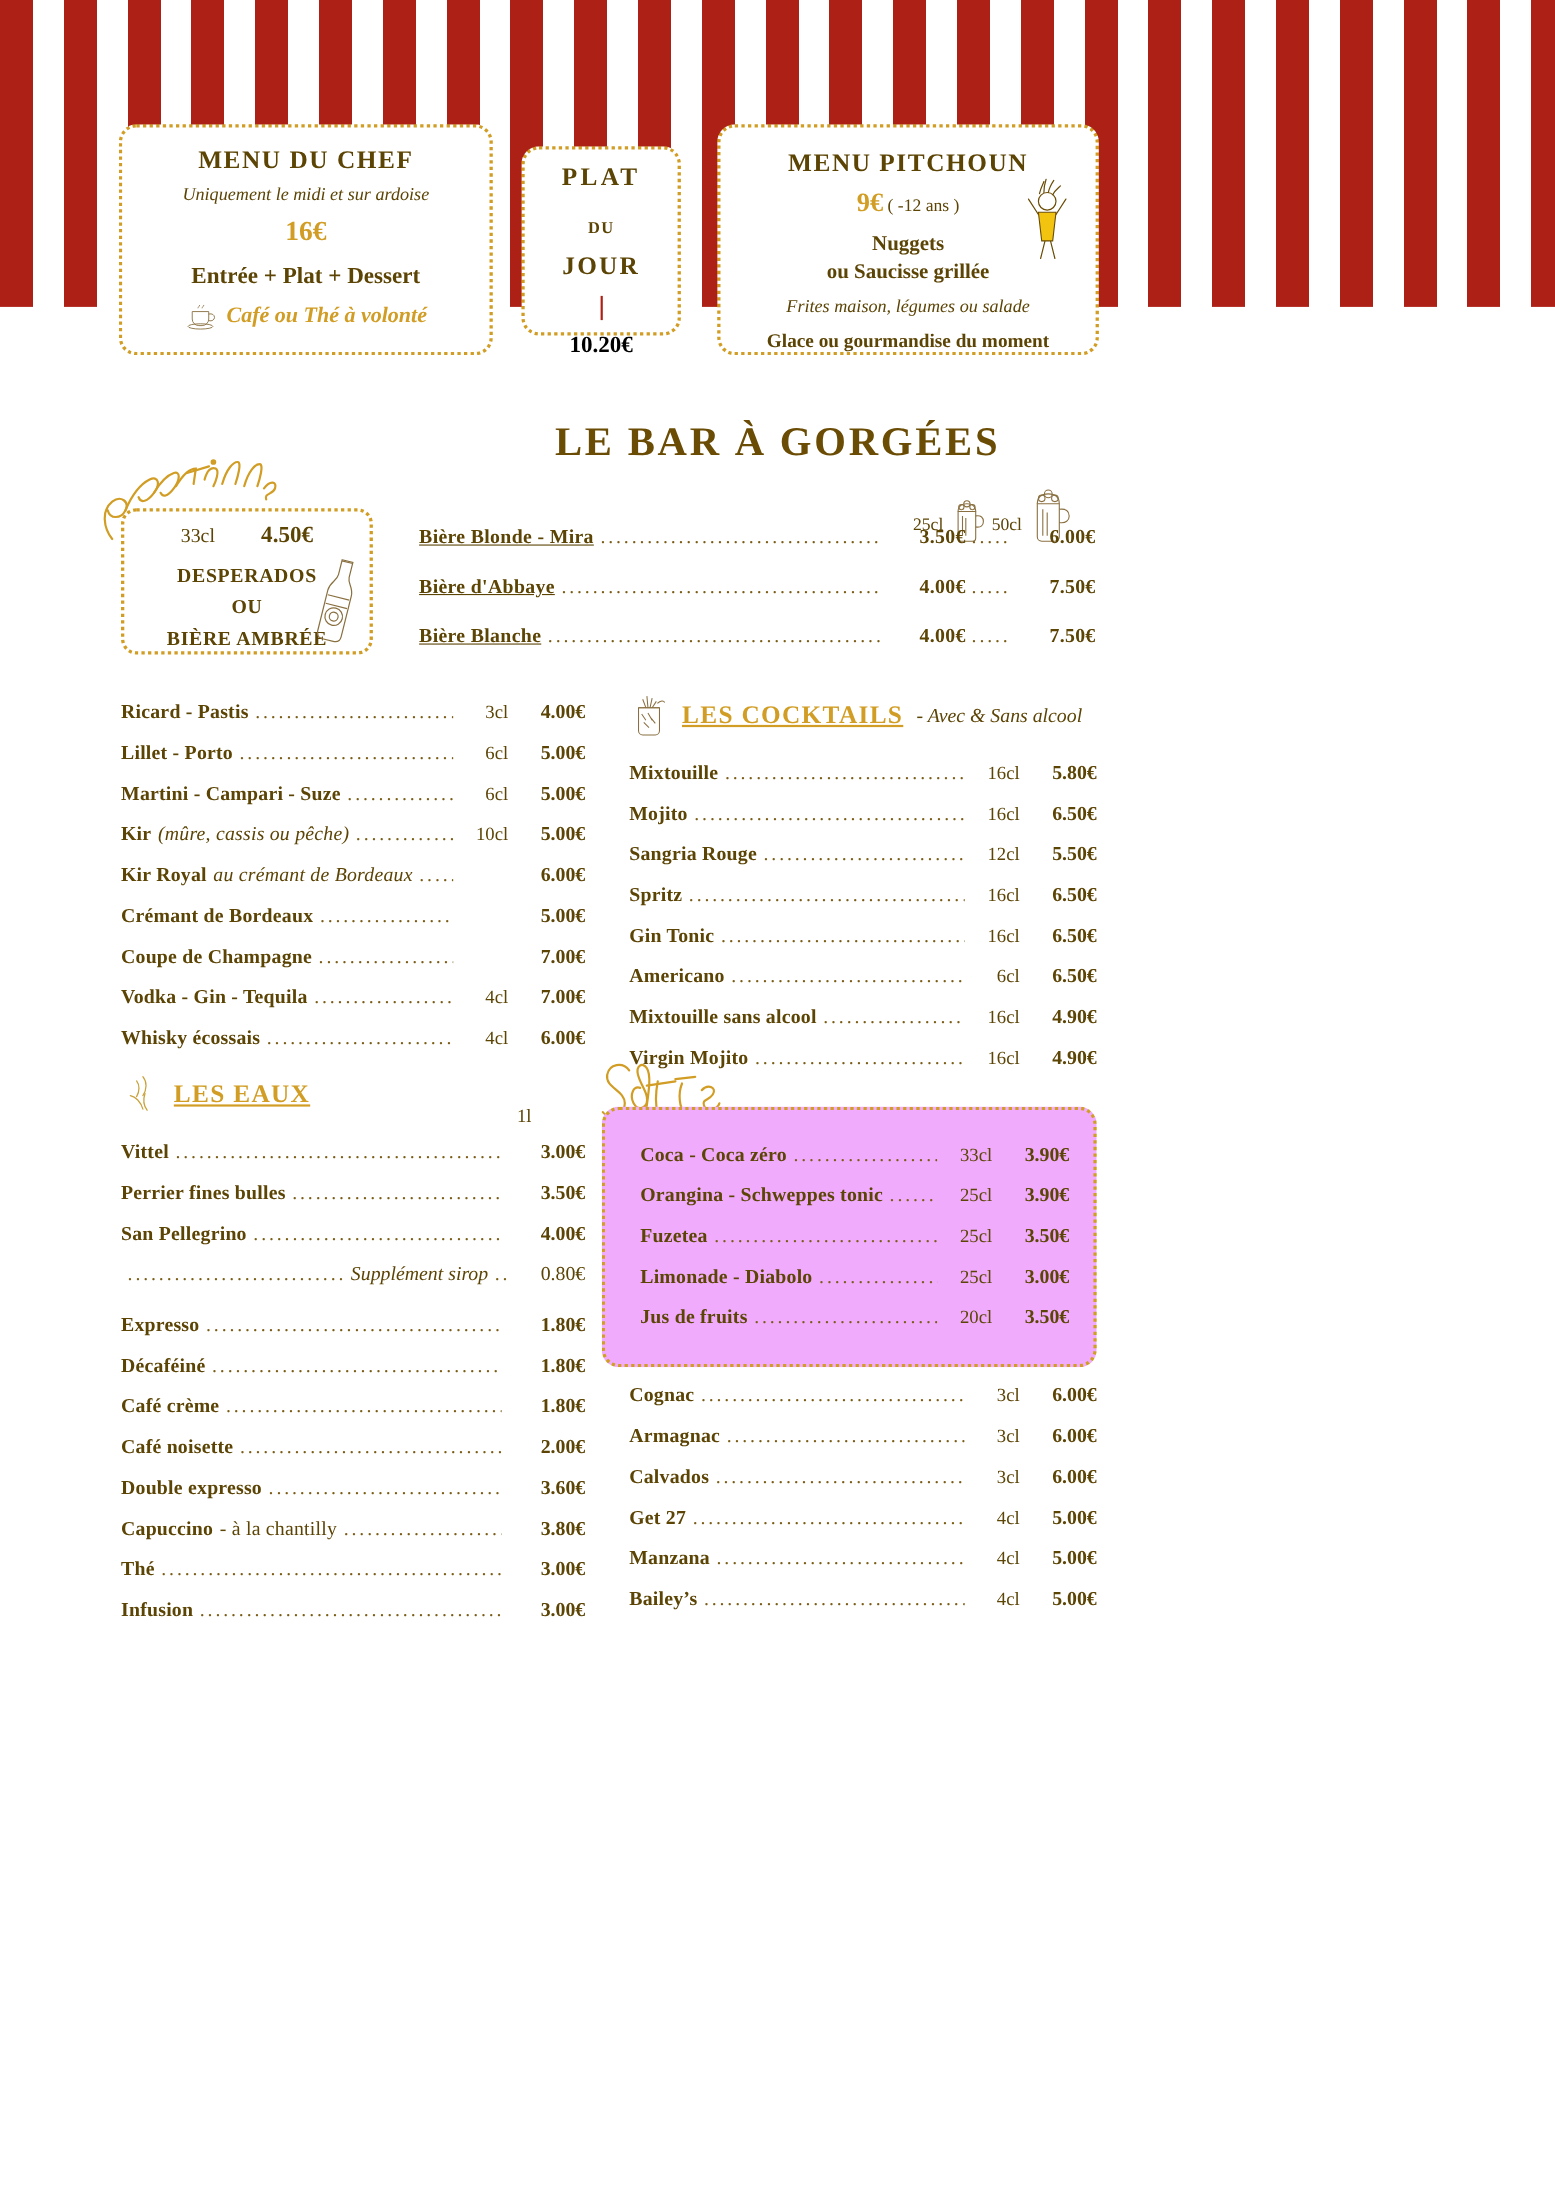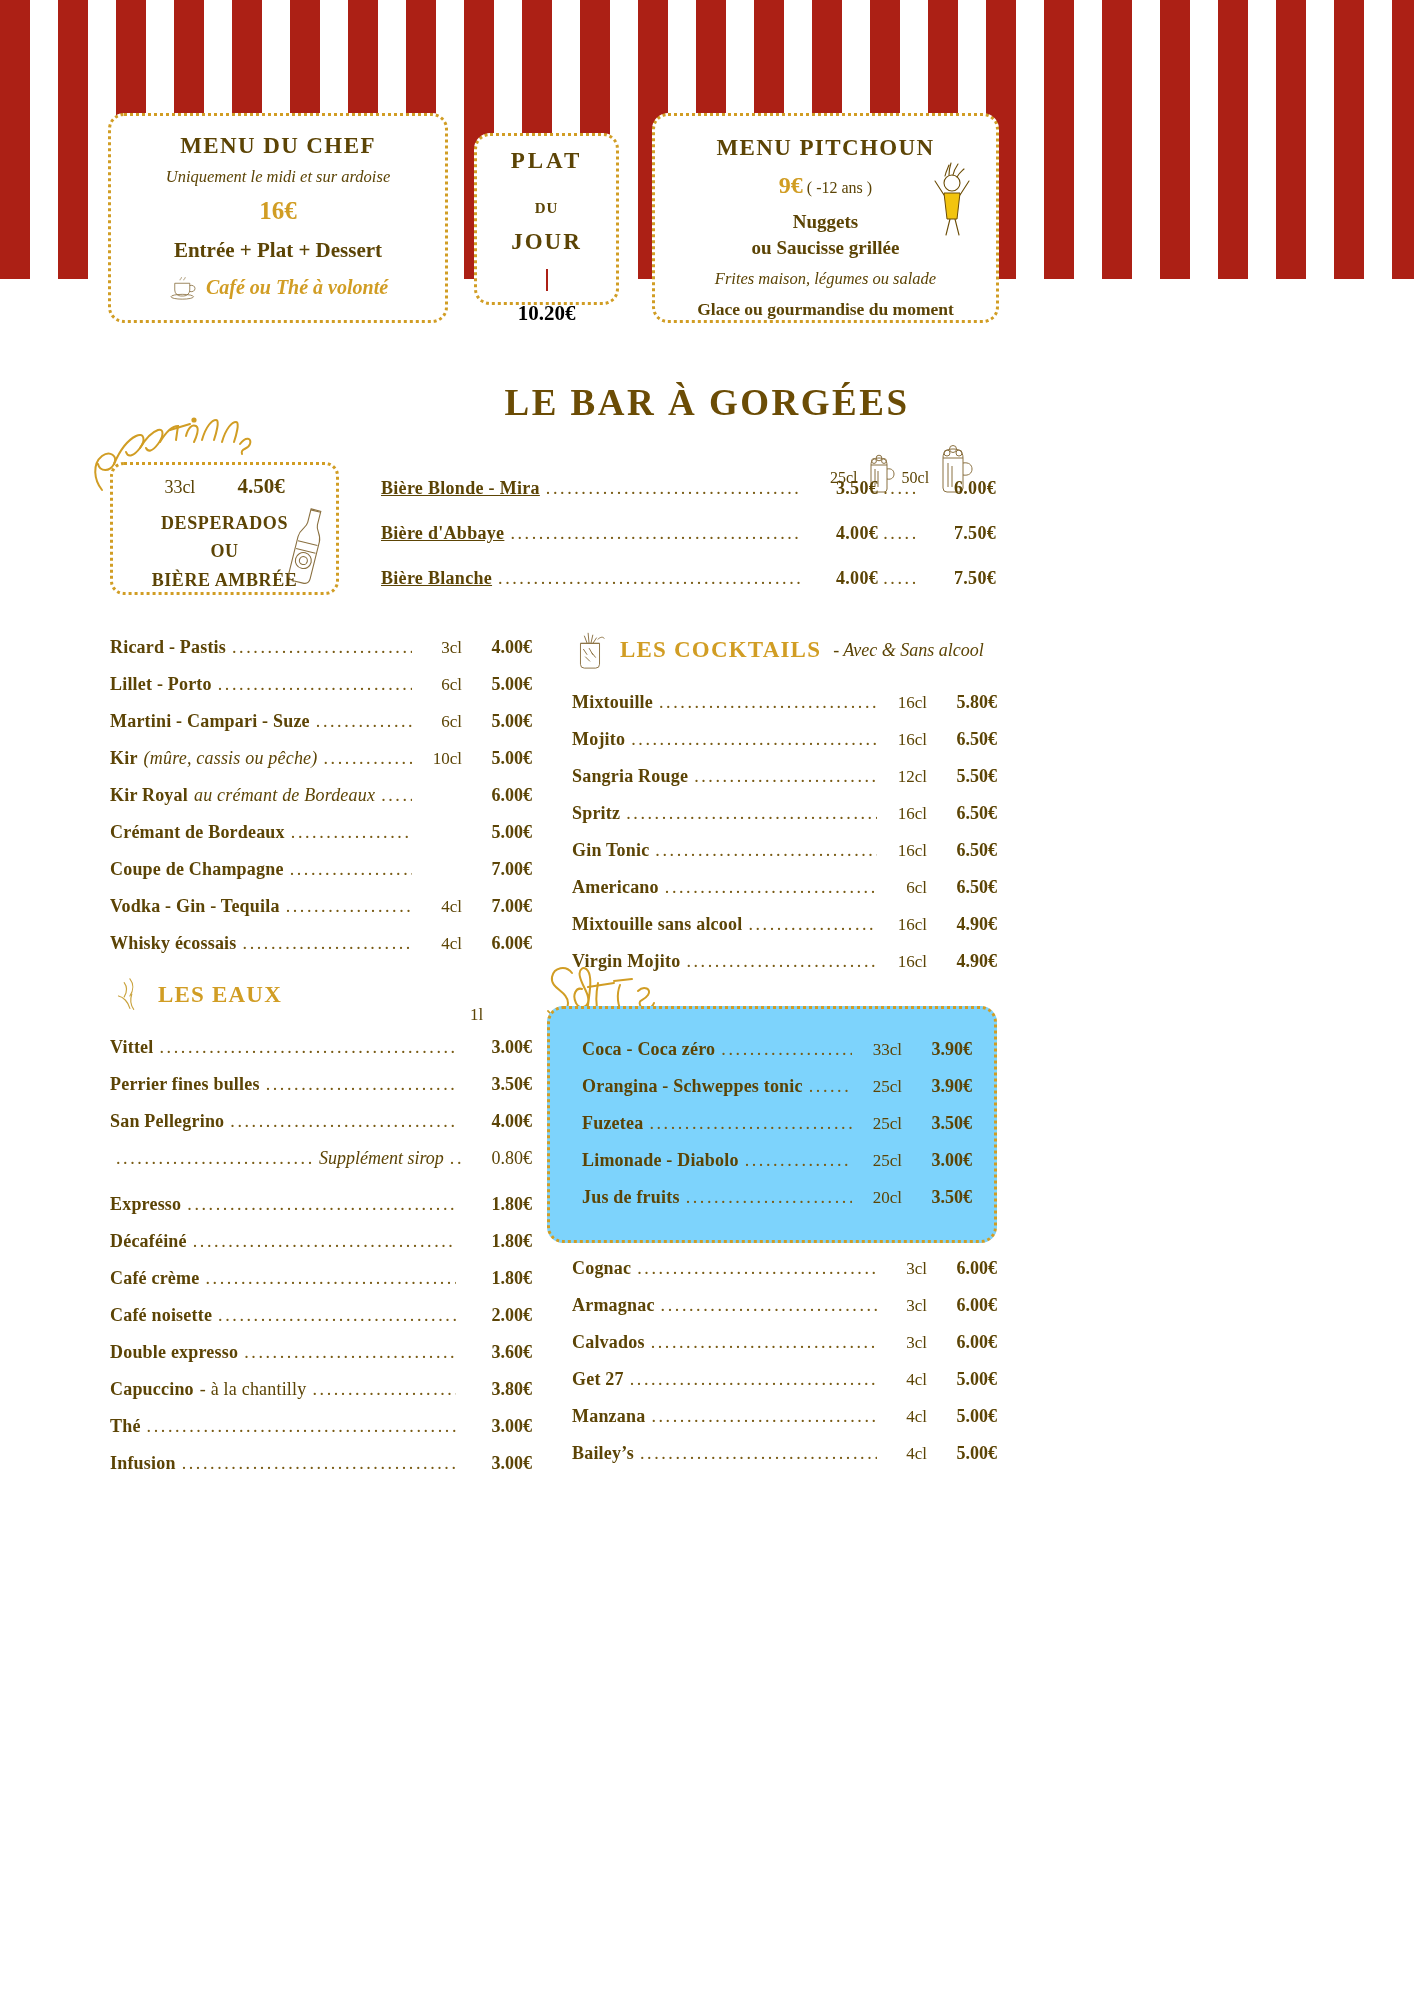--- a/index.html
+++ b/index.html
@@ -168,29 +168,29 @@
   .pr-name { font-weight: bold; white-space: nowrap; letter-spacing: .2px; }
   .pr-vol { width: 44px; text-align: right; font-weight: normal; font-size: 17px; }
   .pr-price { width: 70px; text-align: right; font-weight: bold; }
 
   
   .sec-head {
     display: flex; align-items: center; gap: 12px;
     margin-bottom: 22px;
   }
   .sec-title {
-    font-weight: bold; font-size: 23px; letter-spacing: 1.2px; color: #d19d24;
+    font-weight: bold; font-size: 23px; letter-spacing: 1.2px; color: #d19d24; text-decoration: underline;
   }
   .sec-sub { font-style: italic; font-size: 18px; color: #5c4405; font-weight: normal; }
   .sec-icon { width: 36px; height: 40px; flex: 0 0 auto; }
 
   
   #softs-wrap { position: absolute; left: 547px; top: 1006px; width: 450px; z-index: 3; }
   #softs-box {
-    border: 3px dotted #d19d24; border-radius: 16px; background: #7dd3fc;
+    border: 3px dotted #d19d24; border-radius: 16px; background: #f0abfc;
     padding: 30px 22px 16px 32px; position: relative;
   }
   #softs-script { position: absolute; left: -5px; top: -45px; width: 125px; height: 72px; }
 
   
   #eaux-vol { position: absolute; left: 470px; top: 1005px; font-size: 17px; color: #5c4405; z-index: 3; }
 
   #col-eaux { left: 110px; top: 975px; width: 422px; }
   #col-chaudes { left: 110px; top: 1194px; width: 422px; }
   #col-digestifs { left: 572px; top: 1258px; width: 425px; }

